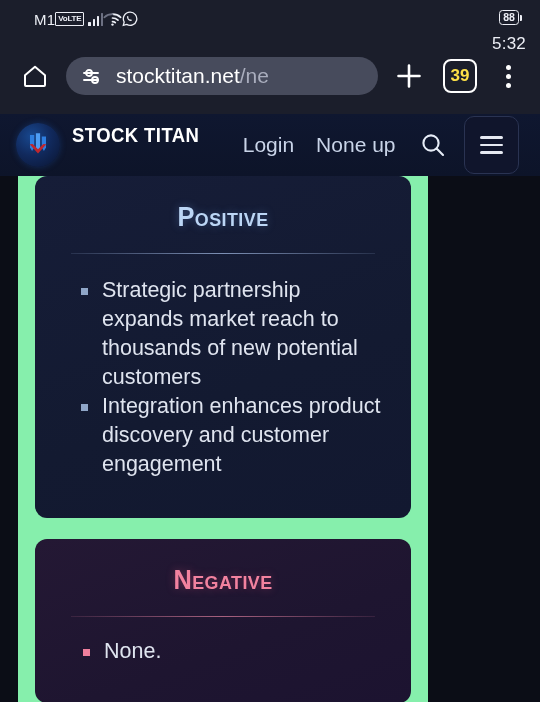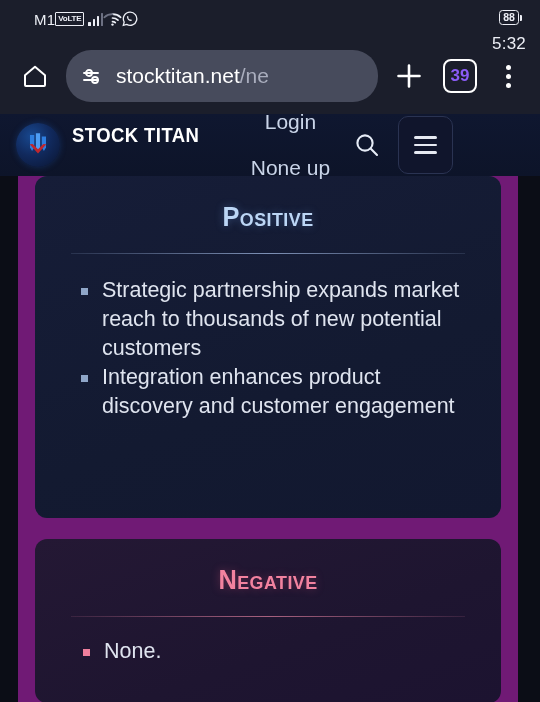--- a/index.html
+++ b/index.html
@@ -46,34 +46,34 @@
 
   
   .chrome {
     height: 76px; width: 100%;
     background: #1b1e2b;
     display: flex; align-items: center;
     padding: 0 12px; gap: 4px;
   }
   .home-btn { width: 46px; height: 46px; display:flex; align-items:center; justify-content:center; }
   .omnibox {
-    flex: 1; height: 52px;
+    flex: 1; height: 38px;
     background: #474b5c; border-radius: 25px;
     display: flex; align-items: center;
     padding: 0 16px; gap: 11px;
     min-width: 0; margin: 0 4px;
   }
   .url { font-size: 21px; color: #ffffff; white-space: nowrap; overflow: hidden; }
   .url .path { color: #a9adbd; }
   .plus-btn { width: 46px; height: 46px; display:flex; align-items:center; justify-content:center; }
   .tabs-btn {
     width: 34px; height: 34px; margin: 0 7px;
     border: 2.6px solid #ffffff; border-radius: 8px;
     display: flex; align-items: center; justify-content: center;
-    font-size: 17px; font-weight: bold; color: #8b5cf6;
+    font-size: 17px; font-weight: bold; color: #fde047;
   }
   .menu-btn { width: 40px; height: 46px; display:flex; flex-direction:column; align-items:center; justify-content:center; gap:4px; }
   .menu-btn i { width: 5px; height: 5px; border-radius: 50%; background: #ffffff; display:block; }
 
   
   .site-header {
     height: 62px; width: 100%;
     background: linear-gradient(180deg,#0f1730 0%, #0d1429 100%);
     display: flex; align-items: center;
     padding: 0 10px 0 16px; gap: 0;
@@ -85,36 +85,36 @@
     background: radial-gradient(circle at 35% 30%, #18488f 0%, #112a5e 45%, #0a1430 100%);
     display:flex; align-items:center; justify-content:center;
     box-shadow: 0 0 6px rgba(30,90,180,.35);
   }
   .brand {
     font-family: "Liberation Sans Narrow","Liberation Sans", sans-serif;
     font-size: 21px; font-weight: bold; color: #ffffff;
     letter-spacing: .5px; transform: scaleX(.88); transform-origin: left center;
     white-space: nowrap;
   }
-  .nav-links { display: flex; align-items: center; gap: 22px; margin-left: 34px; flex-direction: column; }
+  .nav-links { display: flex; align-items: center; gap: 22px; margin-left: 26px; }
   .nav-link { font-size: 21px; color: #c9d4e8; white-space: nowrap; }
   .search-btn { margin-left: 20px; width: 34px; height: 34px; display:flex; align-items:center; justify-content:center; }
   .burger-btn {
     margin-left: 14px; width: 55px; height: 58px;
     border: 1px solid #2a3352; border-radius: 10px;
     background: #10152c;
     display: flex; flex-direction: column; align-items: center; justify-content: center; gap: 5px;
   }
   .burger-btn i { display:block; width: 23px; height: 2.6px; background: #e6e9f2; border-radius: 2px; }
 
   
   .page {
     position: absolute; top: 176px; left: 18px;
-    width: 500px; height: 526px;
-    background: #701a75;
+    width: 410px; height: 526px;
+    background: #86efac;
     overflow: hidden;
   }
   .card {
     margin: 0 17px;
     border-radius: 12px;
     padding: 16px 0 0 0;
   }
   .card.positive {
     background: linear-gradient(160deg,#161d38 0%, #131a31 60%, #121830 100%);
     height: 342px;

